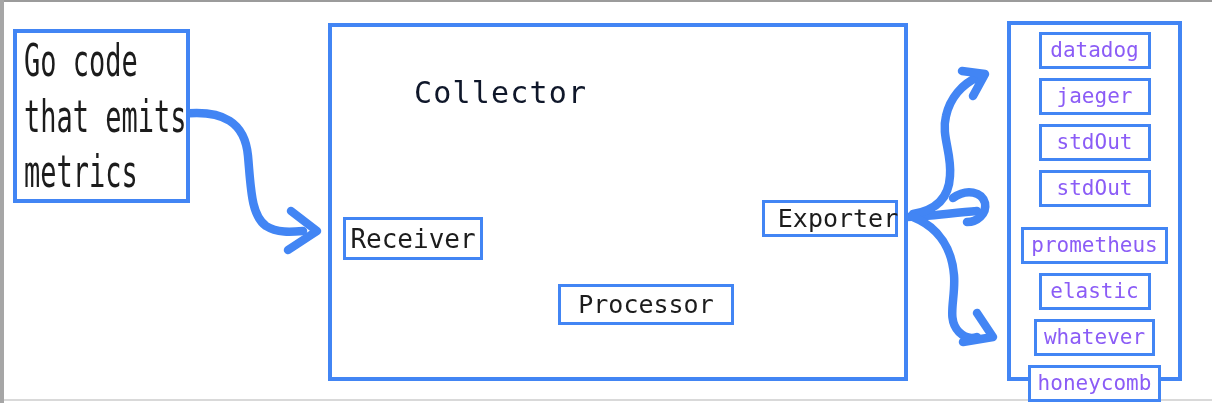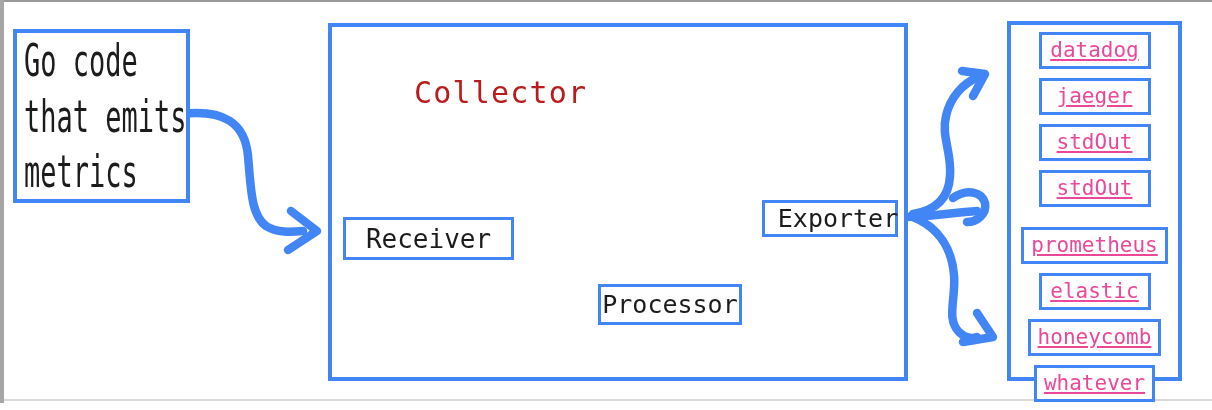--- a/index.html
+++ b/index.html
@@ -31,44 +31,44 @@
     color: #1c1c1c; white-space: pre;
   }
 
   
   .collector-box {
     position: absolute; left: 328px; top: 23px; width: 580px; height: 358px;
     border: 4px solid var(--accent, #4285f4); background: #fff;
   }
   .collector-title {
     position: absolute; left: 82px; top: 48px;
-    font-size: 30px; letter-spacing: 1.2px; color: #b91c1c;
+    font-size: 30px; letter-spacing: 1.2px; color: #0f172a;
   }
 
   .stage-box {
     position: absolute; border: 3px solid var(--accent, #4285f4); background: #fff;
     display: flex; align-items: center; justify-content: center;
     font-size: 26px; color: #1c1c1c; white-space: nowrap;
   }
-  .receiver  { left: 343px; top: 217px; width: 171px; height: 43px; }
-  .processor { left: 558px; top: 284px; width: 144px; height: 41px; font-size: 25px; margin-left: 40px; }
+  .receiver  { left: 343px; top: 217px; width: 140px; height: 43px; }
+  .processor { left: 558px; top: 284px; width: 176px; height: 41px; font-size: 25px; }
   .exporter  { left: 762px; top: 200px; width: 136px; height: 37px; font-size: 25px; padding-left: 16px; }
 
   
   .destinations-box {
     position: absolute; left: 1007px; top: 21px; width: 175px; height: 360px;
     border: 4px solid var(--accent, #4285f4); background: #fff;
     display: flex; flex-direction: column; align-items: center;
     padding-top: 7px; gap: 9px;
   }
   .dest-box {
     border: 3px solid var(--accent, #4285f4); background: #fff;
     min-width: 112px; padding: 2px 7px 3px;
-    font-size: 21px; line-height: 26px; color: #ec4899;
-    text-align: center; white-space: nowrap; text-decoration: underline;
+    font-size: 21px; line-height: 26px; color: #8b5cf6;
+    text-align: center; white-space: nowrap;
   }
   .dest-box:nth-child(5) { margin-top: 11px; }
 </style>
 </head>
 <body>
 
 <div id="canvas">
 
   <div class="edge-top"></div>
   <div class="edge-left"></div>
@@ -115,17 +115,17 @@
   <div class="stage-box processor">Processor</div>
   <div class="stage-box exporter">Exporter</div>
 
   <div class="destinations-box">
     <div class="dest-box">datadog</div>
     <div class="dest-box">jaeger</div>
     <div class="dest-box">stdOut</div>
     <div class="dest-box">stdOut</div>
     <div class="dest-box">prometheus</div>
     <div class="dest-box">elastic</div>
+    <div class="dest-box">whatever</div>
     <div class="dest-box">honeycomb</div>
-    <div class="dest-box">whatever</div>
   </div>
 
 </div>
 
 </body></html>

